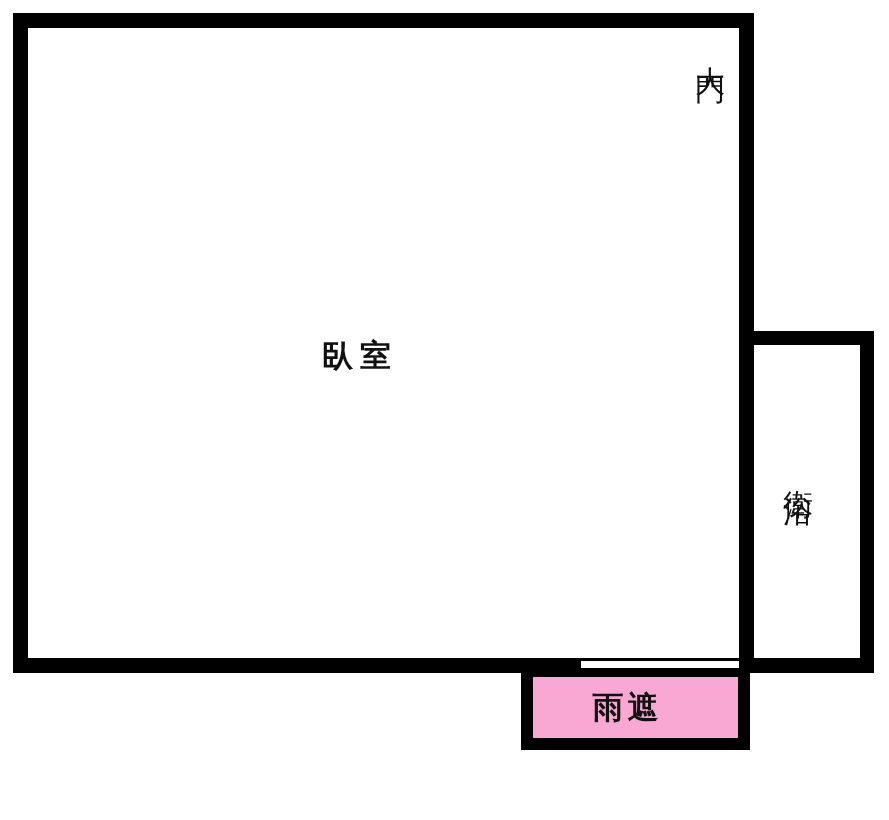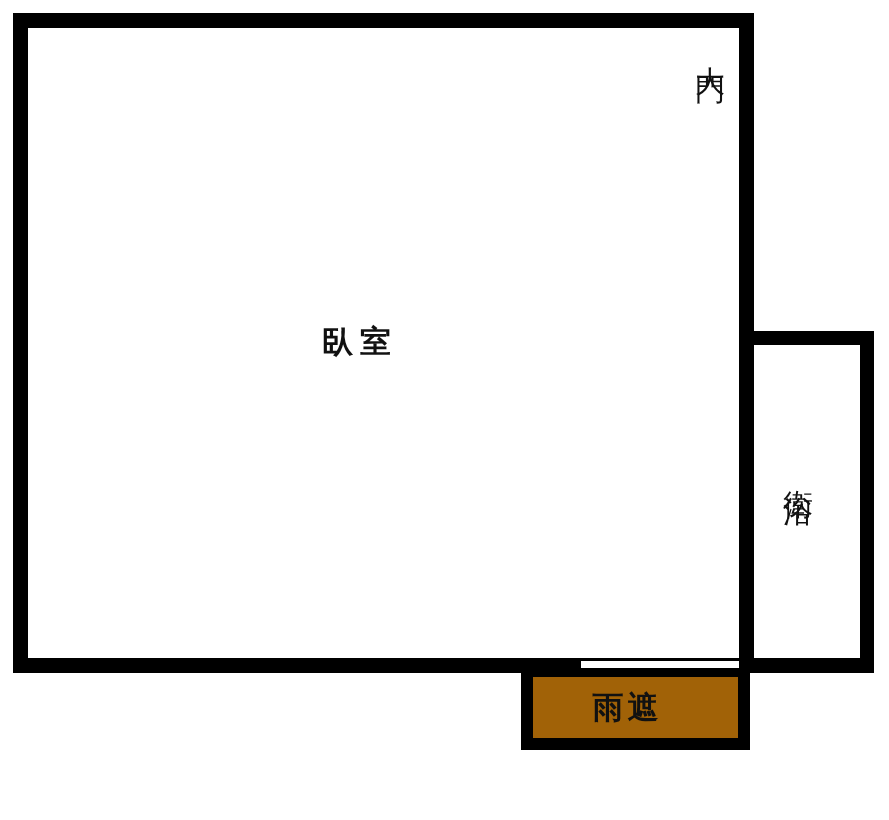--- a/index.html
+++ b/index.html
@@ -35,36 +35,36 @@
     box-sizing: border-box;
   }
   
   .bath-top        { left: 754px; top: 331px; width: 120px; height: 14px; }
   .bath-right      { left: 860px; top: 331px; width: 14px;  height: 342px; }
   .bath-bottom     { left: 739px; top: 658px; width: 135px; height: 15px; }
   
   .awning-box {
     position: absolute;
     left: 521px; top: 672px; width: 229px; height: 78px;
-    background: #a16207;
+    background: #f9a8d4;
     border: 12px solid #000000;
     border-top-width: 5px;
     box-sizing: border-box;
     display: flex;
     align-items: center;
     justify-content: center;
   }
   .label {
     position: absolute;
     color: #111111;
     white-space: nowrap;
     line-height: 1;
   }
   .label-bedroom {
-    left: 322px; top: 326px;
+    left: 322px; top: 340px;
     font-size: 31px; font-weight: bold; letter-spacing: 7px;
   }
   .label-awning {
     position: static;
     font-size: 31px; font-weight: bold; letter-spacing: 4px;
     color: #111111;
     transform: translateX(-8px);
     white-space: nowrap; line-height: 1;
   }
   .label-vertical {

